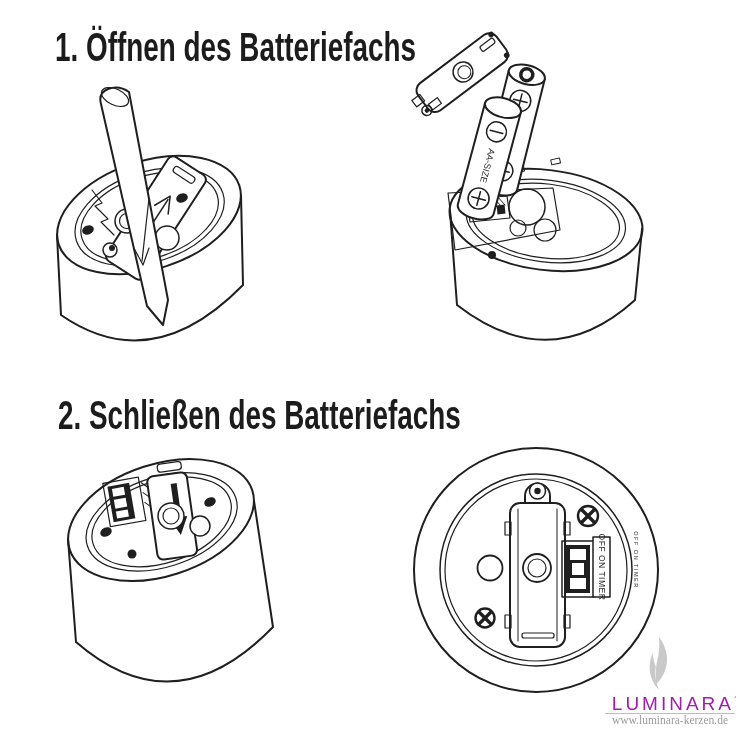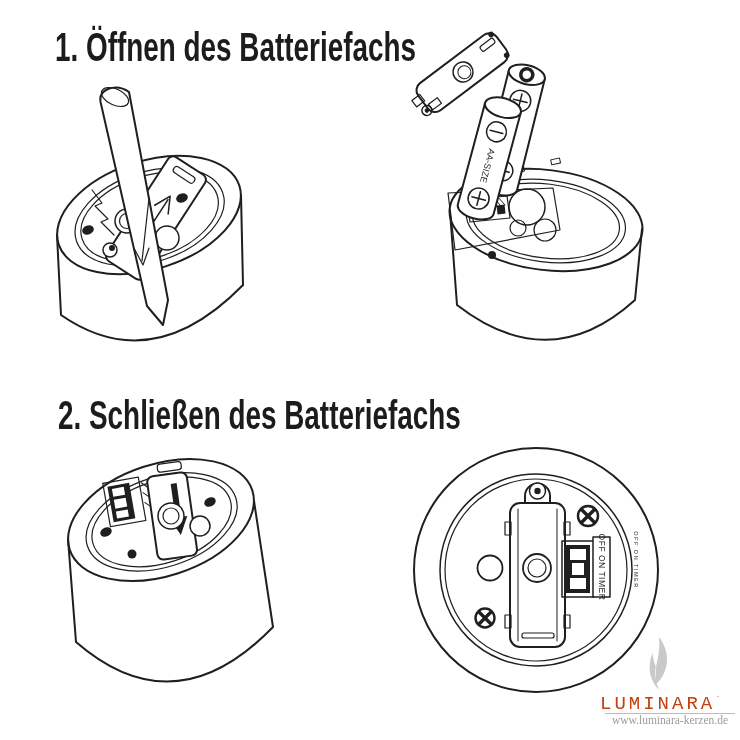--- a/index.html
+++ b/index.html
@@ -15,23 +15,23 @@
   #illus-insert{left:405px;top:15px;}
   #illus-close{left:40px;top:430px;}
   #illus-bottom{left:410px;top:425px;}
   svg{display:block;}
   .ln{stroke:#1f1f1f;fill:none;stroke-linecap:round;stroke-linejoin:round;}
   .w2{stroke-width:2;} .w15{stroke-width:1.5;} .w12{stroke-width:1.2;} .w1{stroke-width:1;}
   .wfill{fill:#ffffff;}
   .dk{fill:#1f1f1f;stroke:none;}
   .svgtxt{font-family:"Liberation Sans", sans-serif;fill:#1f1f1f;}
   .logo-flame{position:absolute;left:644px;top:636px;}
-  .logo-brand{position:absolute;left:600px;top:693px;width:140px;text-align:left;
-              font-family:Liberation Mono, monospace;font-size:19px;letter-spacing:3px;
-              color:#c2410c;white-space:nowrap;}
+  .logo-brand{position:absolute;left:600px;top:693px;width:140px;text-align:right;
+              font-family:Liberation Sans, sans-serif;font-size:19px;letter-spacing:3px;
+              color:#a21caf;white-space:nowrap;}
   .logo-brand sup{font-size:9px;}
   .logo-divider{position:absolute;left:605px;top:713px;width:130px;height:0;
                 border-top:1px solid #bcbcbc;}
   .logo-site{position:absolute;left:598px;top:714px;width:144px;text-align:center;
              font-family:"Liberation Serif", serif;font-size:11.5px;color:#9c9c9c;
              white-space:nowrap;}
 </style>
 </head>
 <body>
 

